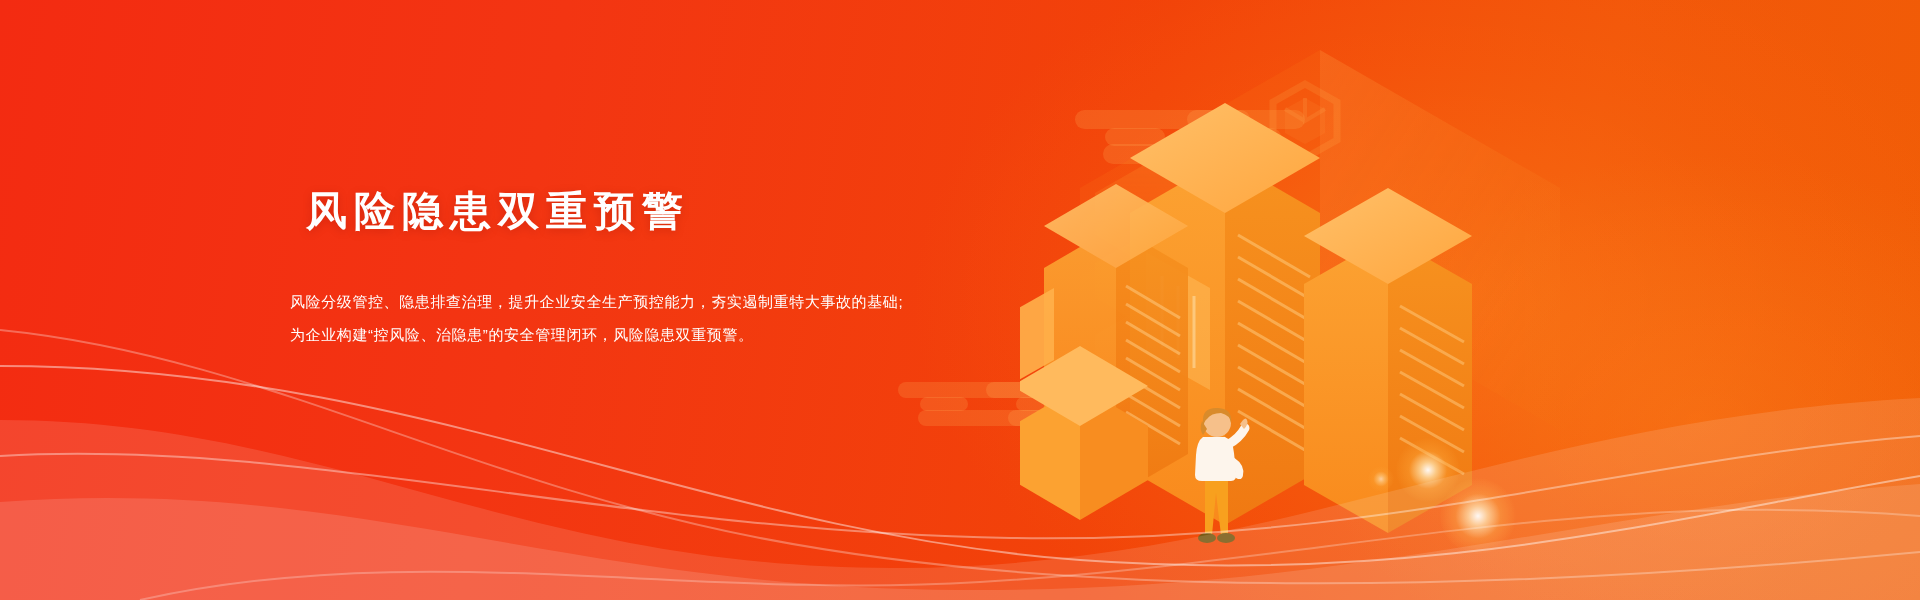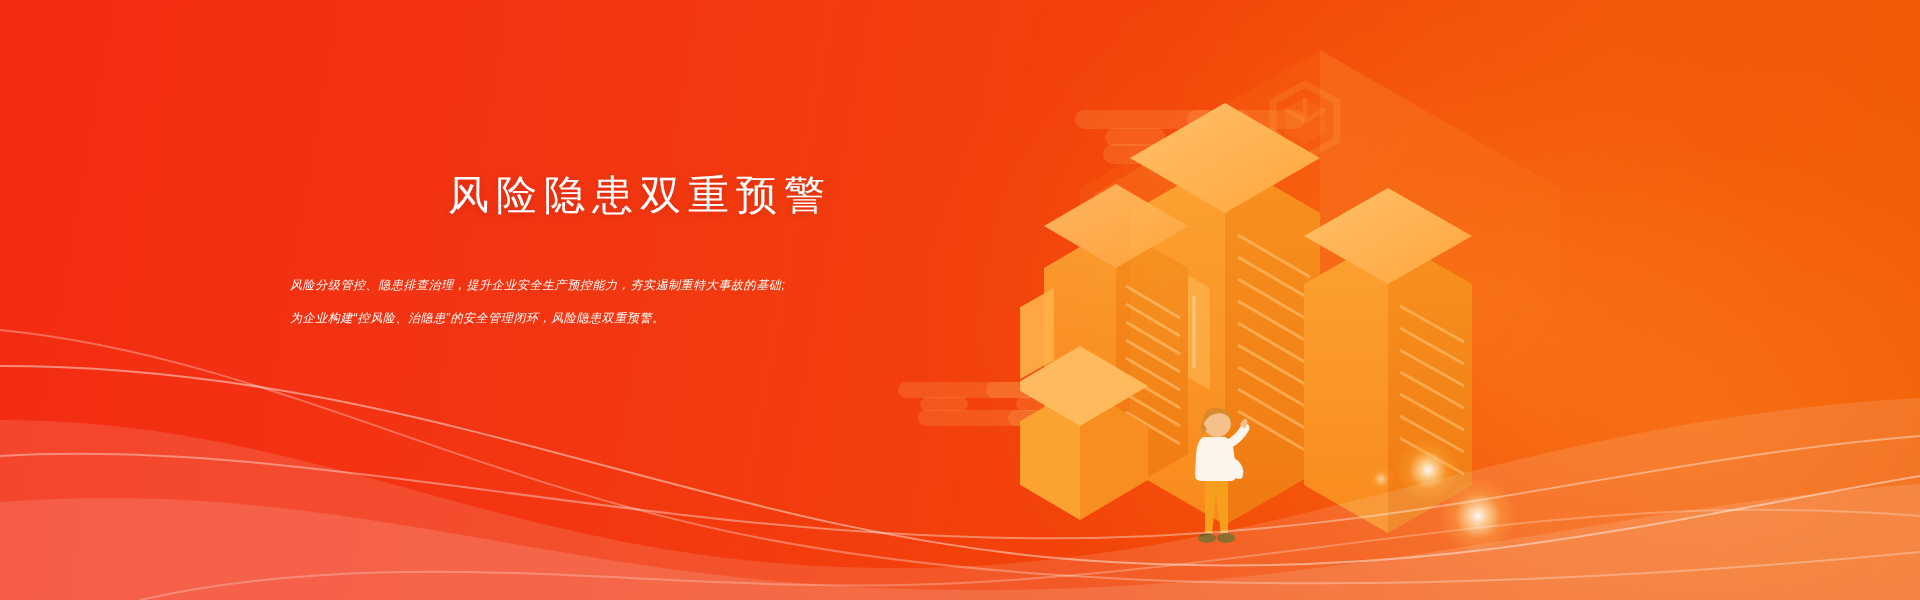--- a/index.html
+++ b/index.html
@@ -47,39 +47,37 @@
 
   
   #waves{position:absolute;left:0;bottom:0;width:1920px;height:330px;}
 
   
   #copy{
     position:absolute;left:290px;top:170px;width:700px;
     z-index:6;
   }
   #title{
-    margin:0;
+    margin:16px;
     font-size:41px;
     line-height:1.25;
-    font-weight:normal;
+    font-weight:bold;
     color:#ffffff;
     letter-spacing:7px;
     text-shadow:0 2px 10px rgba(120,10,0,.22);
     white-space:nowrap;
-    text-align:center;
   }
   #sub{
     margin:48px 0 0 0;
-    font-size:12px;
+    font-size:15px;
     line-height:33px;
     color:#ffffff;
     letter-spacing:.6px;
     font-weight:normal;
     white-space:nowrap;
-    font-style:italic;
   }
   #sub span{display:block;}
 </style>
 </head>
 <body>
 
 <div id="banner">
 
   <div class="bg-glow"></div>
   <div class="bg-glow2"></div>

